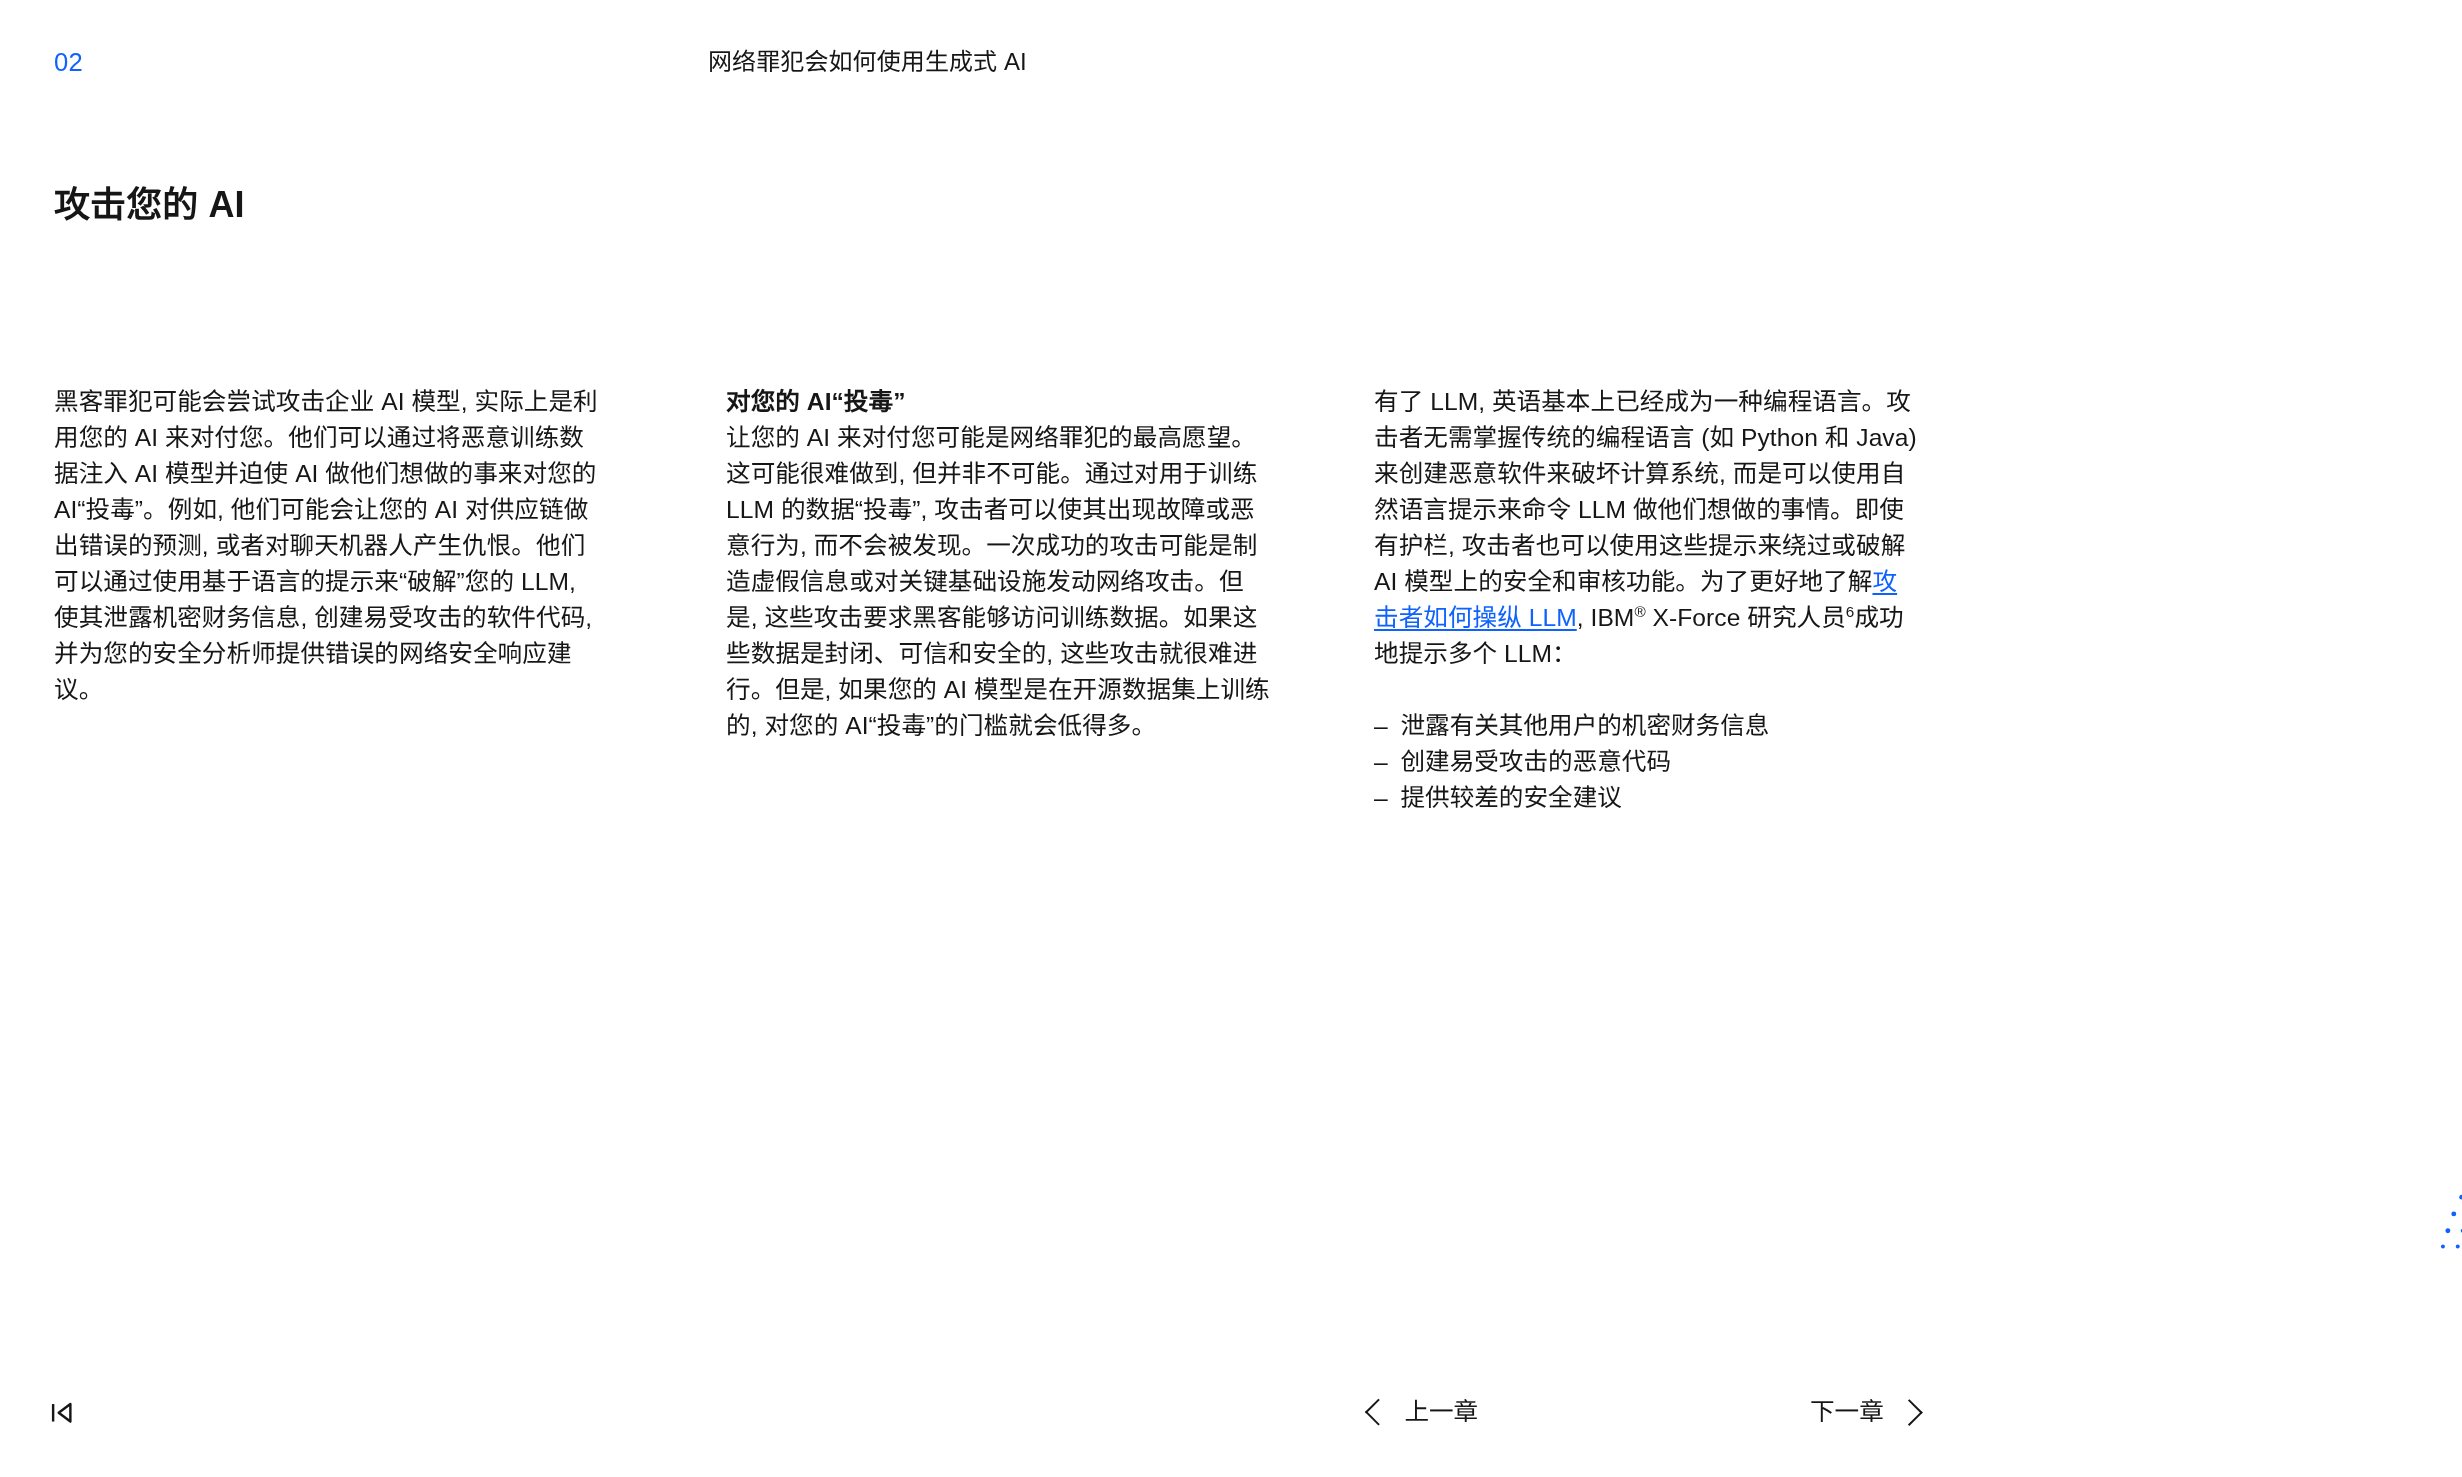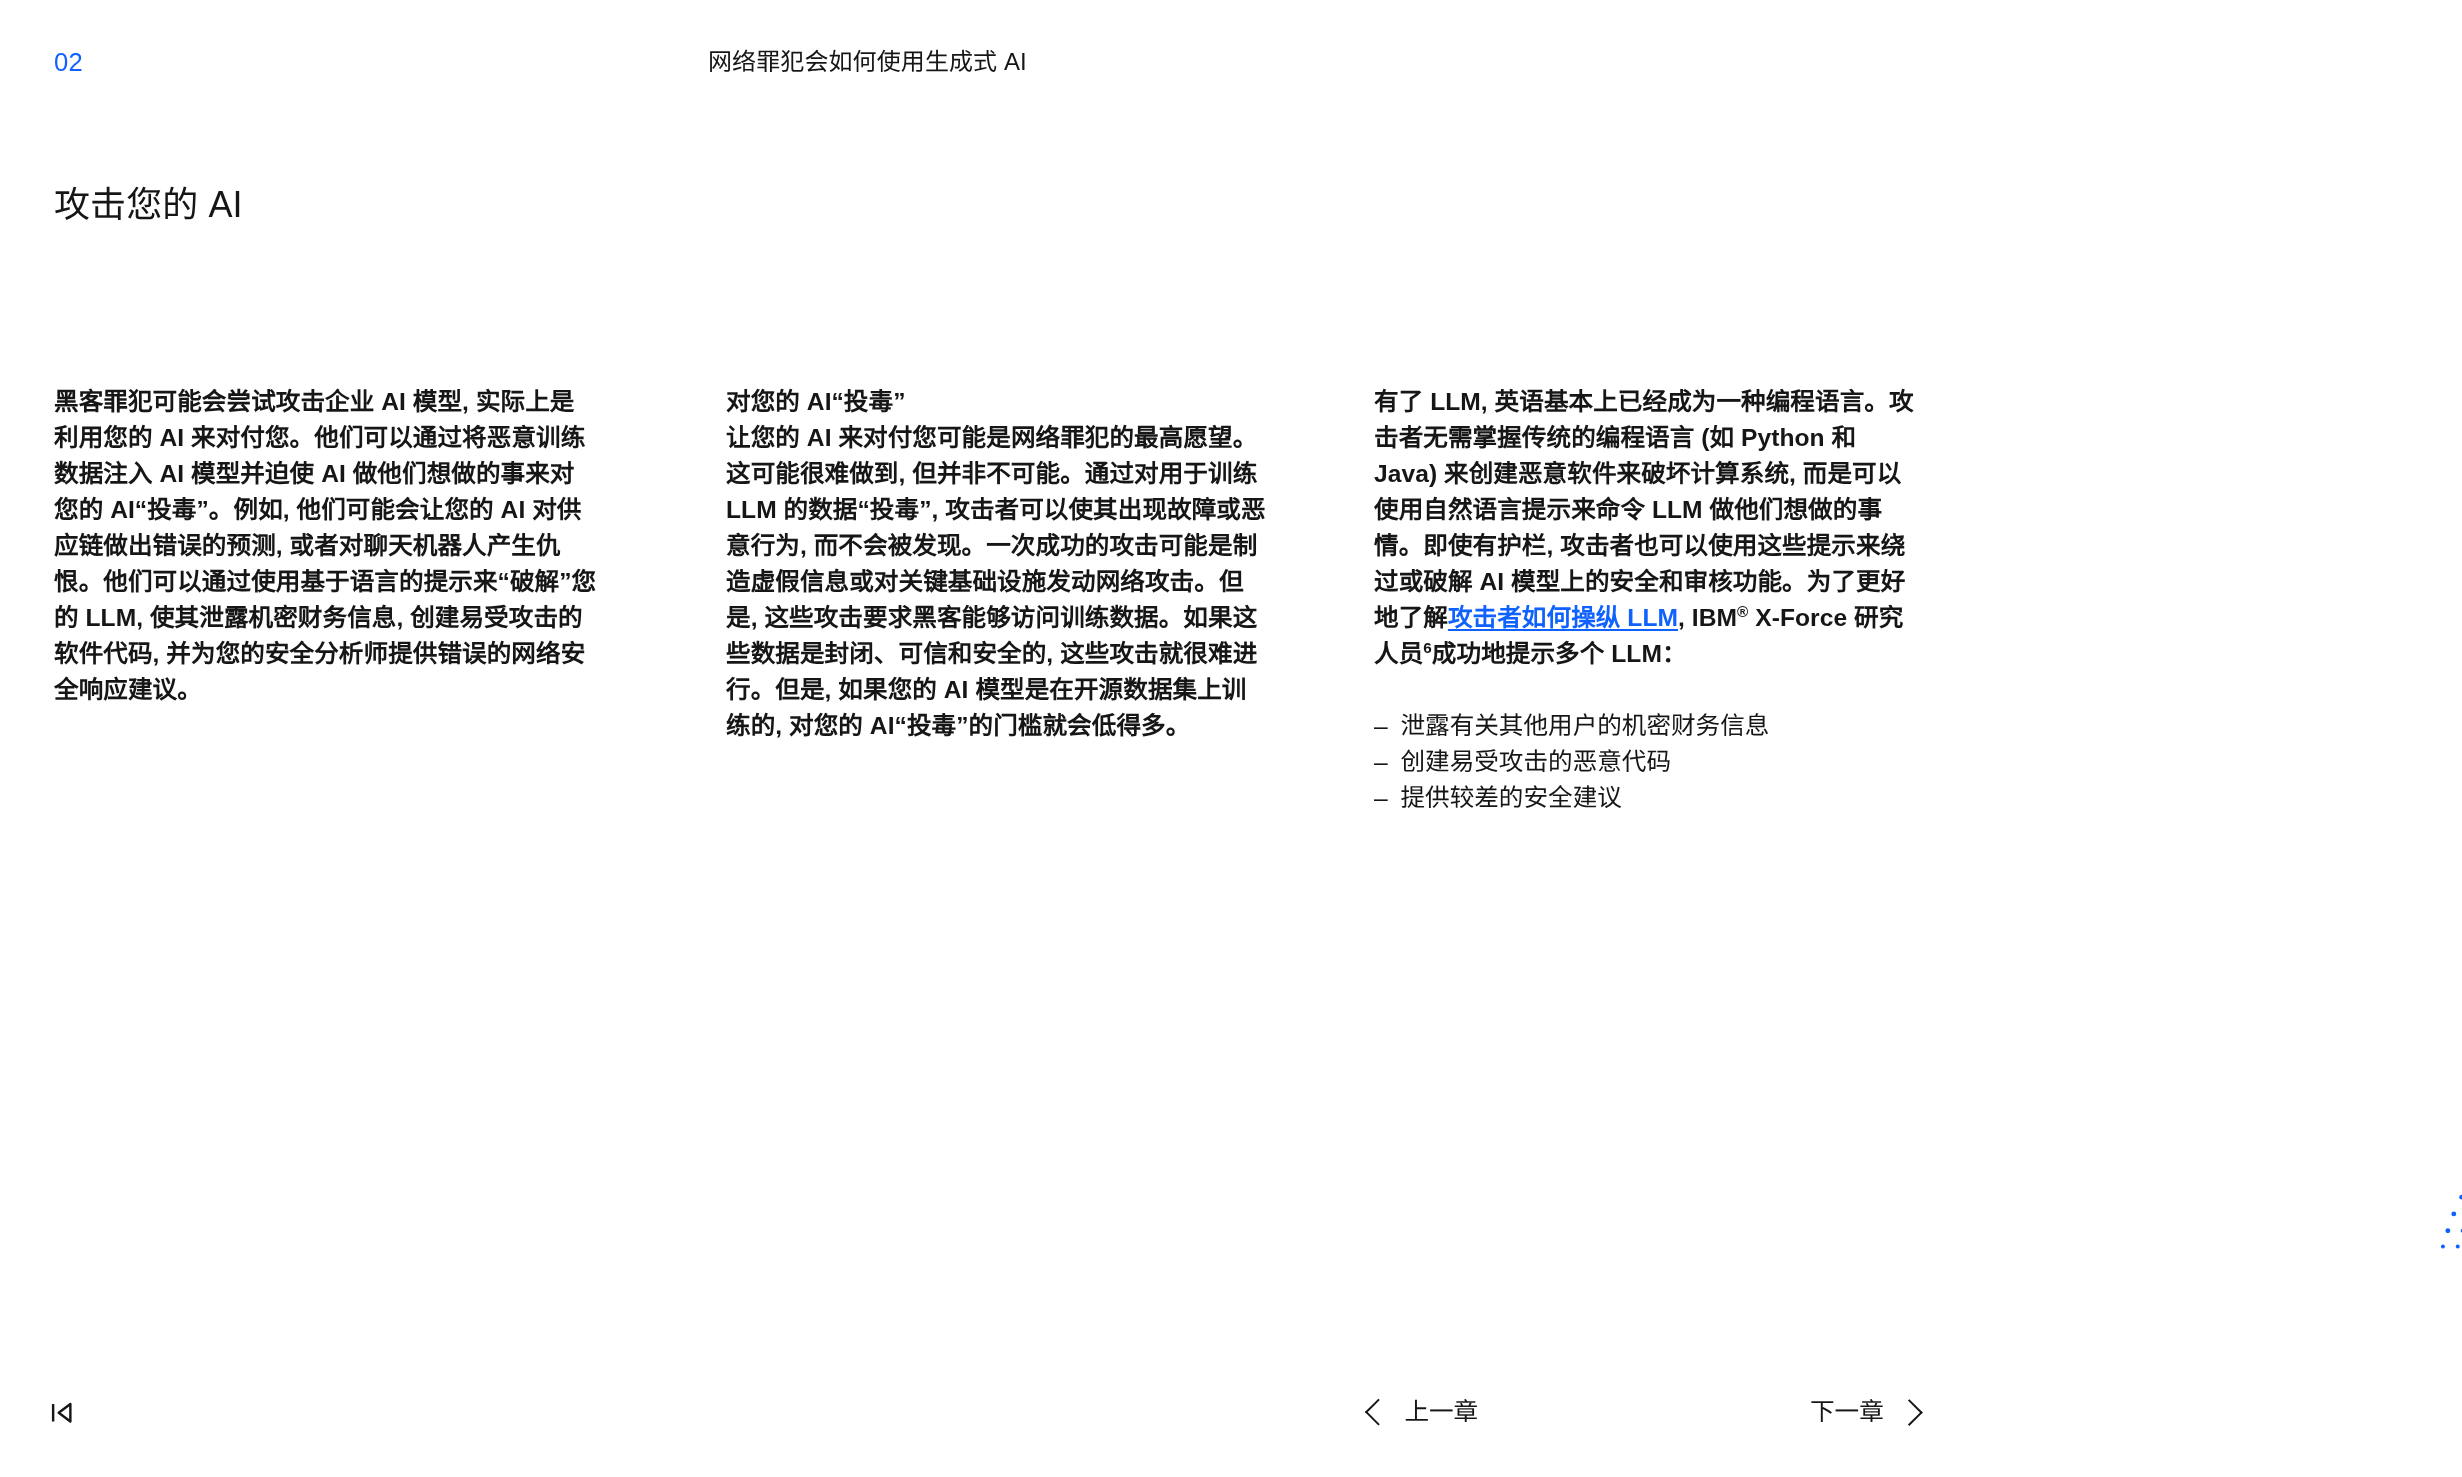--- a/index.html
+++ b/index.html
@@ -50,21 +50,21 @@
     letter-spacing: 0.1px;
   }
 
   
   .page-heading {
     position: absolute;
     left: 54px;
     top: 183px;
     font-size: 36px;
     line-height: 44px;
-    font-weight: 400;
+    font-weight: 700;
     color: #161616;
     letter-spacing: 0.1px;
   }
 
   
   .columns {
     position: absolute;
     left: 54px;
     top: 384px;
     width: 2364px;
@@ -82,21 +82,21 @@
     font-size: 24.6px;
     line-height: 36px;
     font-weight: 700;
     color: #161616;
     margin: 0 0 0 0;
     letter-spacing: 0.05px;
   }
   .col-body {
     font-size: 24.6px;
     line-height: 36px;
-    font-weight: 700;
+    font-weight: 400;
     color: #161616;
     letter-spacing: 0.05px;
     margin: 0;
   }
   .col-body.with-title {
     margin-top: 0;
   }
   .inline-link {
     color: #0f62fe;
     text-decoration: underline;

